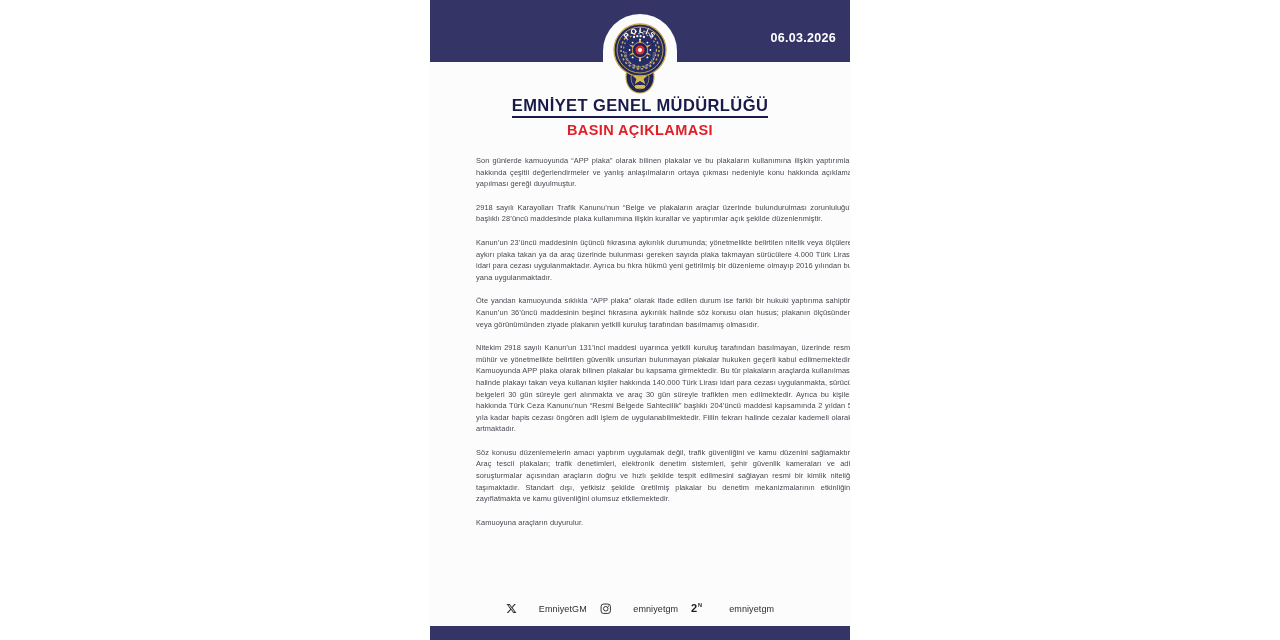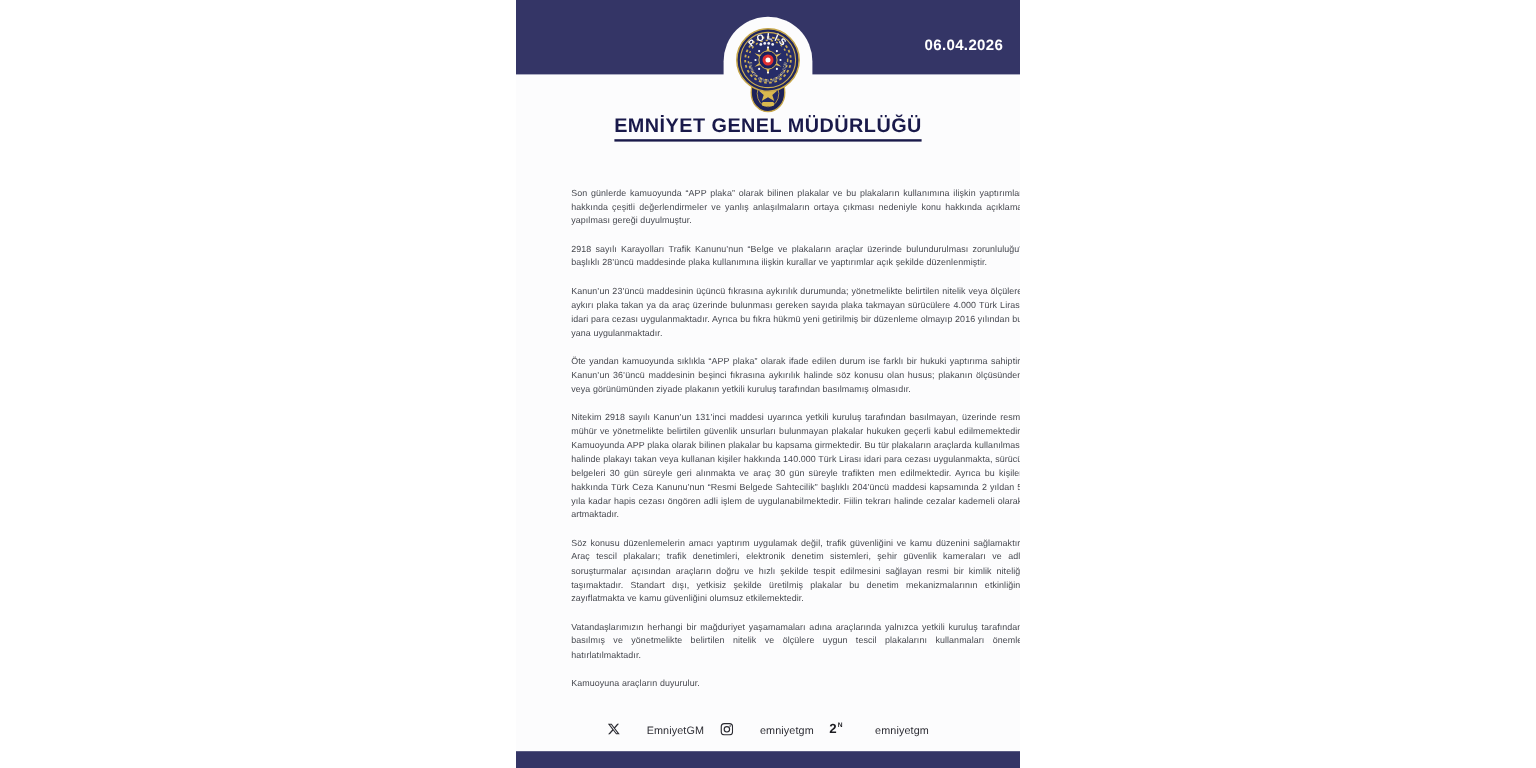--- a/index.html
+++ b/index.html
@@ -137,21 +137,21 @@
 </style>
 </head>
 <body>
 
 <div id="page">
 
   <div id="sheet">
 
     <div id="header-bar"></div>
 
-    <div id="date-label">06.04.2026</div>
+    <div id="date-label">06.03.2026</div>
 
     <div id="emblem-arch"></div>
 
     <div id="emblem">
       <svg viewBox="0 0 60 74" width="60" height="74" xmlns="http://www.w3.org/2000/svg">
 
         <defs>
           <clipPath id="badgeClip">
             <path d="M30 2 C14 2 3 13 3 28 C3 40 11 48 18 53 C23 56 25 61 25 66 C25 70 27 72 30 72 C33 72 35 70 35 66 C35 61 37 56 42 53 C49 48 57 40 57 28 C57 13 46 2 30 2 Z"></path>
           </clipPath>
@@ -205,30 +205,30 @@
           <circle cx="24" cy="16" r="1.15"></circle>
           <circle cx="27.3" cy="15.2" r="1.15"></circle>
           <circle cx="30.6" cy="15.2" r="1.15"></circle>
           <circle cx="33.9" cy="16" r="1.15"></circle>
         </g>
       </svg>
     </div>
 
     <div id="title-block">
       <div id="org-title">EMNİYET GENEL MÜDÜRLÜĞÜ</div>
+      <div id="release-title">BASIN AÇIKLAMASI</div>
     </div>
 
     <div id="body-text">
       <p>Son günlerde kamuoyunda “APP plaka” olarak bilinen plakalar ve bu plakaların kullanımına ilişkin yaptırımlar hakkında çeşitli değerlendirmeler ve yanlış anlaşılmaların ortaya çıkması nedeniyle konu hakkında açıklama yapılması gereği duyulmuştur.</p>
       <p>2918 sayılı Karayolları Trafik Kanunu’nun “Belge ve plakaların araçlar üzerinde bulundurulması zorunluluğu” başlıklı 28’üncü maddesinde plaka kullanımına ilişkin kurallar ve yaptırımlar açık şekilde düzenlenmiştir.</p>
       <p>Kanun’un 23’üncü maddesinin üçüncü fıkrasına aykırılık durumunda; yönetmelikte belirtilen nitelik veya ölçülere aykırı plaka takan ya da araç üzerinde bulunması gereken sayıda plaka takmayan sürücülere 4.000 Türk Lirası idari para cezası uygulanmaktadır. Ayrıca bu fıkra hükmü yeni getirilmiş bir düzenleme olmayıp 2016 yılından bu yana uygulanmaktadır.</p>
       <p>Öte yandan kamuoyunda sıklıkla “APP plaka” olarak ifade edilen durum ise farklı bir hukuki yaptırıma sahiptir. Kanun’un 36’üncü maddesinin beşinci fıkrasına aykırılık halinde söz konusu olan husus; plakanın ölçüsünden veya görünümünden ziyade plakanın yetkili kuruluş tarafından basılmamış olmasıdır.</p>
       <p>Nitekim 2918 sayılı Kanun’un 131’inci maddesi uyarınca yetkili kuruluş tarafından basılmayan, üzerinde resmi mühür ve yönetmelikte belirtilen güvenlik unsurları bulunmayan plakalar hukuken geçerli kabul edilmemektedir. Kamuoyunda APP plaka olarak bilinen plakalar bu kapsama girmektedir. Bu tür plakaların araçlarda kullanılması halinde plakayı takan veya kullanan kişiler hakkında 140.000 Türk Lirası idari para cezası uygulanmakta, sürücü belgeleri 30 gün süreyle geri alınmakta ve araç 30 gün süreyle trafikten men edilmektedir. Ayrıca bu kişiler hakkında Türk Ceza Kanunu’nun “Resmi Belgede Sahtecilik” başlıklı 204’üncü maddesi kapsamında 2 yıldan 5 yıla kadar hapis cezası öngören adli işlem de uygulanabilmektedir. Fiilin tekrarı halinde cezalar kademeli olarak artmaktadır.</p>
       <p>Söz konusu düzenlemelerin amacı yaptırım uygulamak değil, trafik güvenliğini ve kamu düzenini sağlamaktır. Araç tescil plakaları; trafik denetimleri, elektronik denetim sistemleri, şehir güvenlik kameraları ve adli soruşturmalar açısından araçların doğru ve hızlı şekilde tespit edilmesini sağlayan resmi bir kimlik niteliği taşımaktadır. Standart dışı, yetkisiz şekilde üretilmiş plakalar bu denetim mekanizmalarının etkinliğini zayıflatmakta ve kamu güvenliğini olumsuz etkilemektedir.</p>
-      <p>Vatandaşlarımızın herhangi bir mağduriyet yaşamamaları adına araçlarında yalnızca yetkili kuruluş tarafından basılmış ve yönetmelikte belirtilen nitelik ve ölçülere uygun tescil plakalarını kullanmaları önemle hatırlatılmaktadır.</p>
       <p>Kamuoyuna araçların duyurulur.</p>
     </div>
 
     <div id="social-row">
 
       <div class="social-item">
         <span class="social-icon">
           <svg width="11" height="11" viewBox="0 0 24 24" xmlns="http://www.w3.org/2000/svg">
             <path d="M18.2 2.3h3.3l-7.2 8.3 8.5 11.1h-6.7l-5.2-6.9-6 6.9H1.6l7.7-8.8L1.2 2.3h6.9l4.7 6.3 5.4-6.3zm-1.2 17.5h1.8L7.1 4.1H5.1l11.9 15.7z" fill="#2c2c33"></path>
           </svg>

